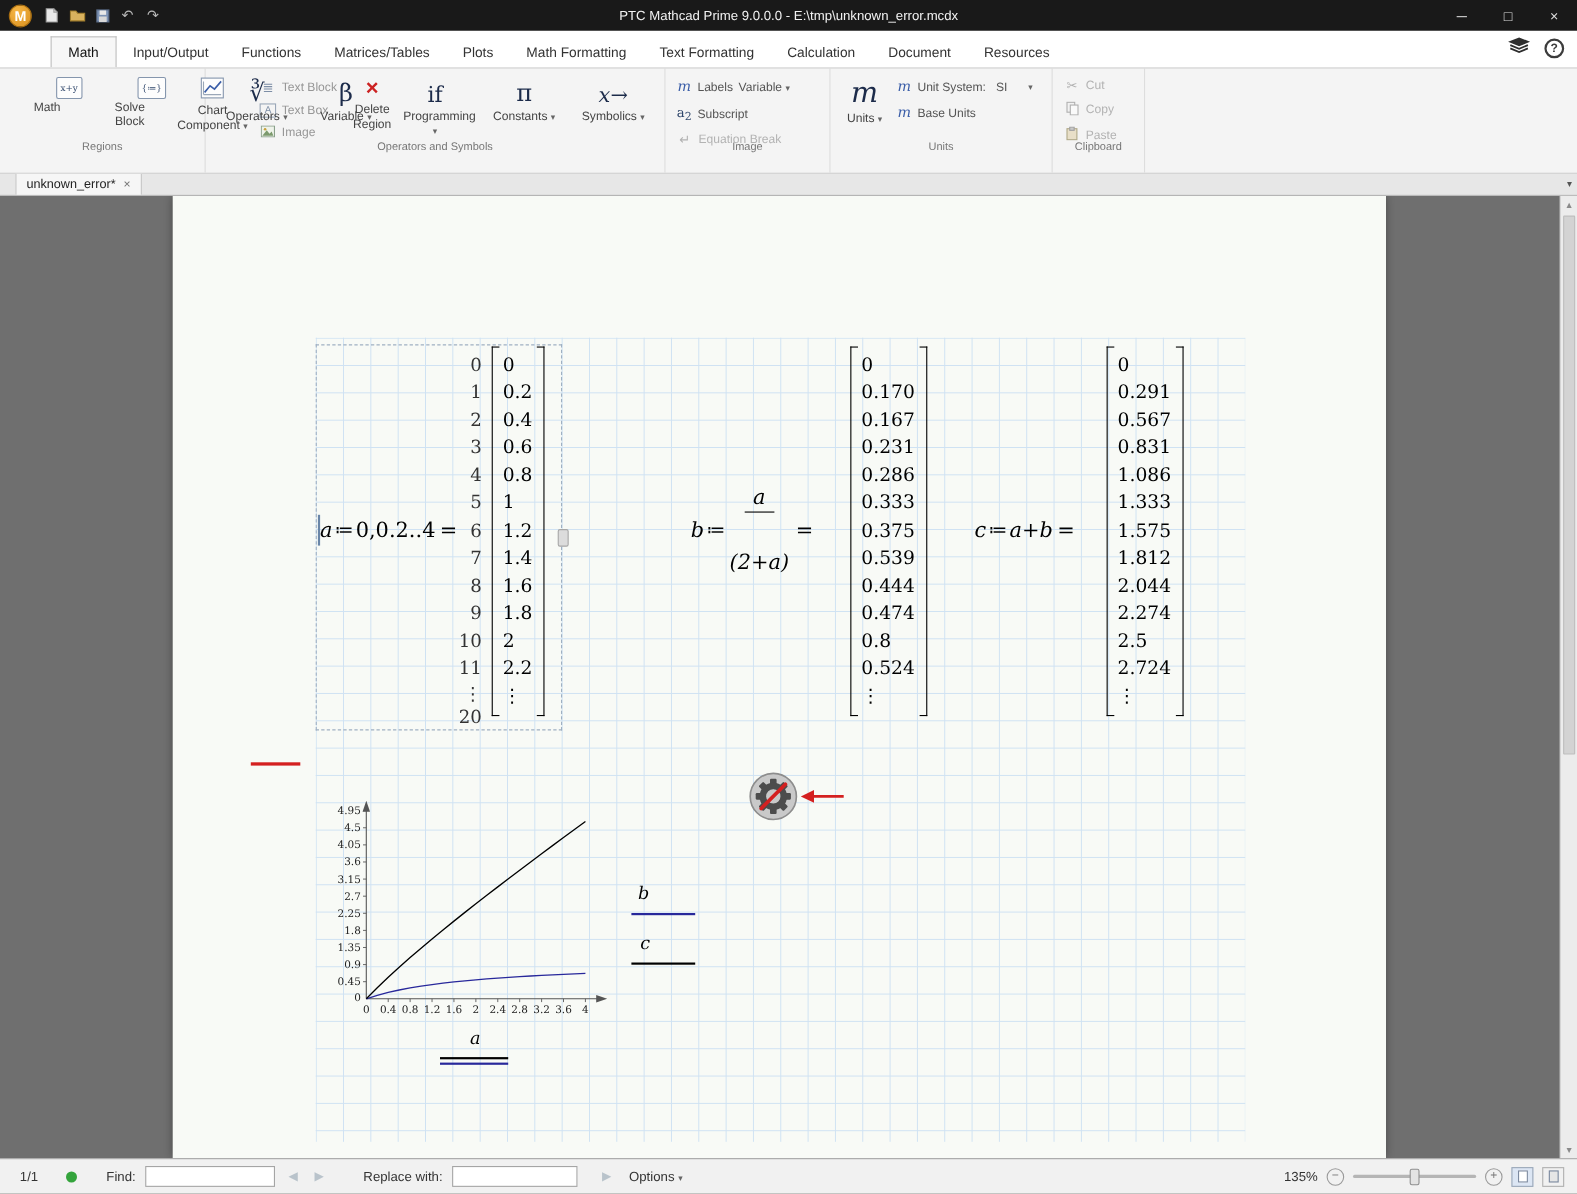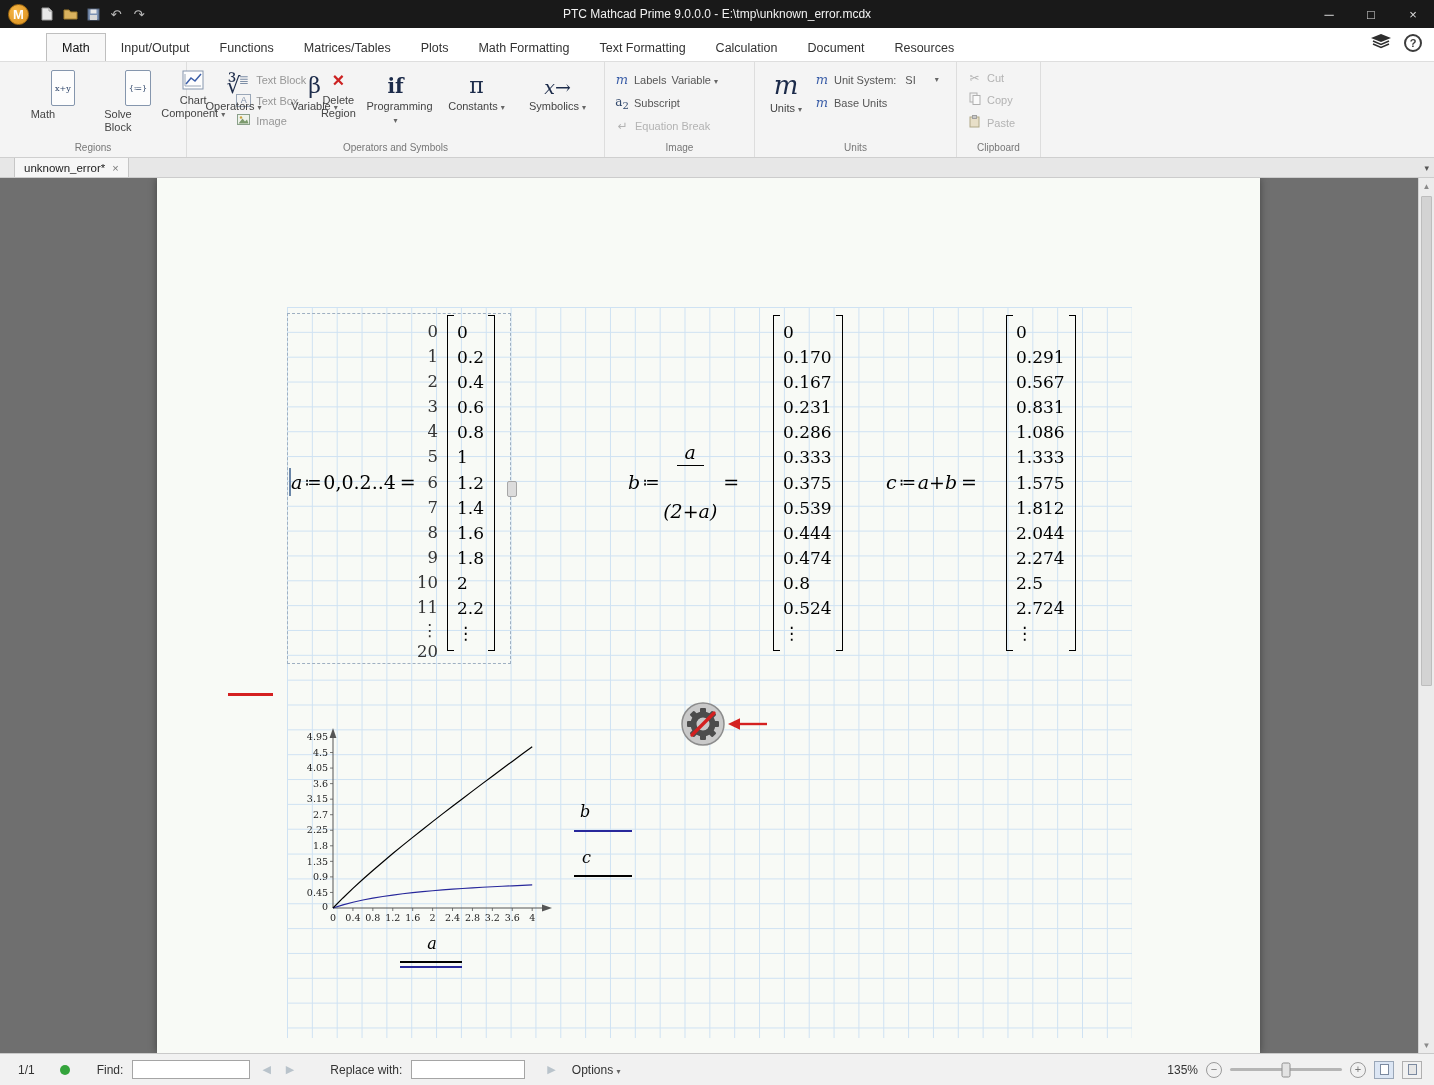--- a/index.html
+++ b/index.html
@@ -19,35 +19,35 @@
   
   .tabrow { height:34px; background:#ffffff; display:flex; align-items:flex-end; padding-left:46px; position:relative; border-bottom:1px solid #dedede; flex:0 0 auto; }
   .rtab { padding:7px 15px 6px; font-size:12.5px; color:#333; white-space:nowrap; }
   .rtab.active { background:#f7f7f7; border:1px solid #bfbfbf; border-bottom:none; color:#111; }
   .tabrow-right { position:absolute; right:12px; top:5px; display:flex; gap:12px; align-items:center; }
   .help-btn { width:18px; height:18px; border-radius:50%; border:2px solid #3c3c3c; color:#3c3c3c; font-size:11px; font-weight:bold; display:flex; align-items:center; justify-content:center; background:#fff; }
 
   
   .ribbon { height:96px; background:#f4f4f4; border-bottom:1px solid #cfcfcf; display:flex; flex:0 0 auto; }
   .rgroup { position:relative; border-right:1px solid #ddd; padding:5px 6px 16px; }
-  .rgroup-label { position:absolute; bottom:4px; left:0; right:0; text-align:center; font-size:10px; color:#777; white-space:nowrap; }
+  .rgroup-label { position:absolute; bottom:18px; left:0; right:0; text-align:center; font-size:10px; color:#777; white-space:nowrap; }
   .rgroup-content { display:flex; align-items:flex-start; height:74px; }
   .rbtn-big { display:flex; flex-direction:column; align-items:center; gap:2px; padding:3px 5px; font-size:11px; color:#333; text-align:center; }
   .rlabel { width:58px; line-height:1.15; color:#444; }
-  .mini-box { border:1px solid #8596ad; border-radius:2px; background:#fdfdfd; font-size:8px; padding:3px 3px; color:#30476b; font-family:"DejaVu Serif","DejaVu Sans",serif; min-width:22px; height:36px; display:flex; align-items:center; justify-content:center;margin-left:40px; }
+  .mini-box { border:1px solid #8596ad; border-radius:2px; background:#fdfdfd; font-size:8px; padding:3px 3px; color:#30476b; font-family:"DejaVu Serif","DejaVu Sans",serif; min-width:22px; height:20px; display:flex; align-items:center; justify-content:center;margin-left:40px; }
   .caret { font-size:8px; color:#666; }
   .rstack { display:flex; flex-direction:column; gap:3px; padding:4px 2px; }
   .rrow { display:flex; align-items:center; gap:5px; font-size:11px; color:#555; padding:2px 4px; white-space:nowrap; }
   .rrow.dim { color:#979797; }
   .rrow.disabled { color:#b3b3b3; }
   .ricon-sm { width:15px; text-align:center; font-size:12px; color:#7d8ea6; }
   .del-x { font-size:20px; font-weight:bold; color:#cc2222; line-height:20px; height:22px; }
   .op-glyph { font-family:"DejaVu Serif","DejaVu Sans",serif; font-size:22px; color:#1c2b4a; height:28px; display:flex; align-items:flex-end; }
   .ops .rbtn-big { width:78px; }
-  .ops .rbtn-big:nth-child(3) .op-glyph { font-weight:bold; font-size:20px; }
+  .ops .rbtn-big:nth-child(3) .op-glyph { font-weight:normal; font-size:20px; }
   .ops .rbtn-big:nth-child(5) .op-glyph { font-style:italic; font-size:19px; }
   .m-icon { font-family:"DejaVu Serif","DejaVu Sans",serif; font-style:italic; color:#3b5ea8; font-size:13px; width:14px; text-align:center; }
   .sub-icon { font-family:"DejaVu Serif","DejaVu Sans",serif; color:#30476b; font-size:12px; width:14px; text-align:center; }
   .units-m { font-family:"DejaVu Serif","DejaVu Sans",serif; font-style:italic; font-size:26px; color:#1c2b4a; height:30px; display:flex; align-items:flex-end; }
   .style-rows, .units-col { display:flex; flex-direction:column; gap:4px; padding-top:3px; }
   .clip-rows { display:flex; flex-direction:column; gap:3px; padding-top:2px; }
 
   
   .doctabs { height:20px; background:#e7e7e7; border-bottom:1px solid #cccccc; display:flex; align-items:stretch; position:relative; flex:0 0 auto; }
   .doctab { background:#f6f6f6; border-right:1px solid #c6c6c6; border-left:1px solid #c6c6c6; display:flex; align-items:center; gap:7px; padding:0 9px; font-size:11.5px; color:#222; margin-left:14px; }

